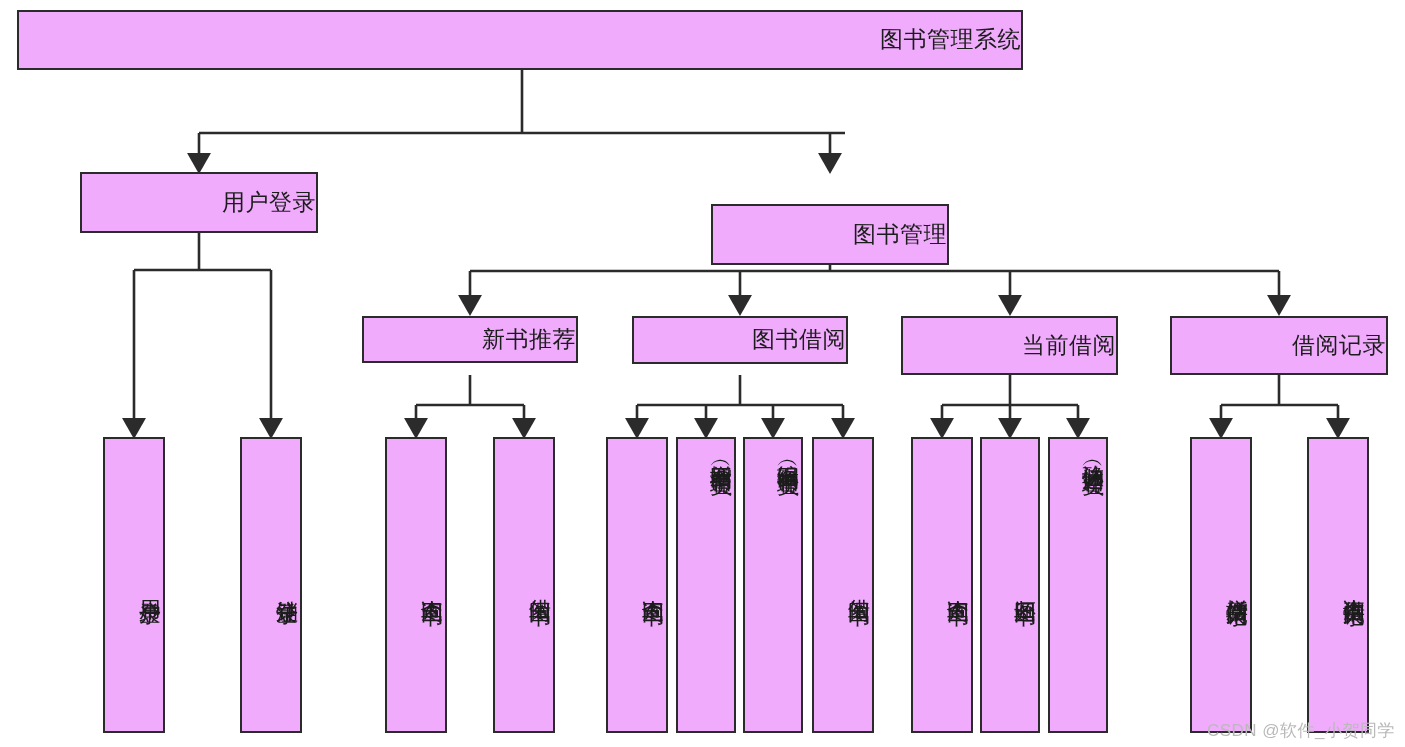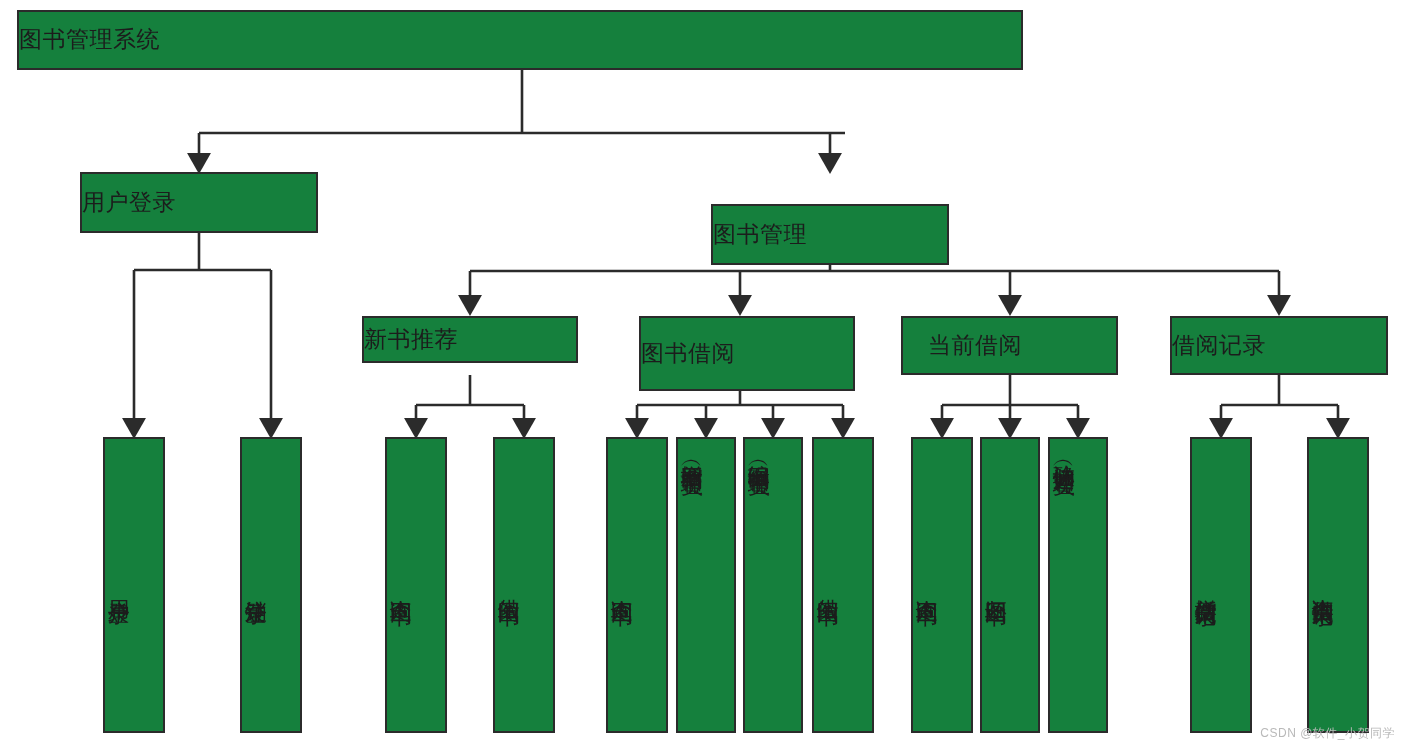--- a/index.html
+++ b/index.html
@@ -25,24 +25,24 @@
     position: absolute;
     left: 0; top: 0;
     width: 1405px;
     height: 747px;
     pointer-events: none;
   }
   .node {
     position: absolute;
     box-sizing: border-box;
     border: 2.5px solid #2b2b2b;
-    background: #15803d;
+    background: #f0abfc;
     display: flex;
     align-items: center;
-    justify-content: flex-start;
+    justify-content: flex-end;
     text-align: center;
   }
   .node-label {
     display: block;
     font-size: 23px;
     line-height: 1.12;
     letter-spacing: 0.5px;
     color: #1c1c1c;
     white-space: nowrap;
   }
@@ -60,21 +60,21 @@
     max-height: 100%;
   }
   .node.leaf.centered {
     align-items: center;
     padding-top: 0;
   }
   #watermark {
     position: absolute;
     right: 10px;
     bottom: 5px;
-    font-size: 12px;
+    font-size: 17px;
     color: #b9b9b9;
     letter-spacing: 0.5px;
     white-space: nowrap;
     user-select: none;
   }
 </style>
 </head>
 <body>
 
 <div id="diagram-root">
@@ -136,21 +136,21 @@
   <div class="node" style="left:80px; top:172px; width:238px; height:61px;">
     <span class="node-label">用户登录</span>
   </div>
   <div class="node" style="left:711px; top:172px; width:238px; height:61px;margin-top:32px;">
     <span class="node-label">图书管理</span>
   </div>
 
   <div class="node" style="left:362px; top:316px; width:216px; height:47px;">
     <span class="node-label">新书推荐</span>
   </div>
-  <div class="node" style="left:632px; top:316px; width:216px; height:75px;margin-left:7px;">
+  <div class="node" style="left:632px; top:316px; width:216px; height:48px;">
     <span class="node-label">图书借阅</span>
   </div>
   <div class="node" style="left:901px; top:316px; width:217px; height:59px;padding-left:25px;">
     <span class="node-label">当前借阅</span>
   </div>
   <div class="node" style="left:1170px; top:316px; width:218px; height:59px;">
     <span class="node-label">借阅记录</span>
   </div>
 
   <div class="node leaf centered" style="left:103px; top:437px; width:62px; height:296px;">

